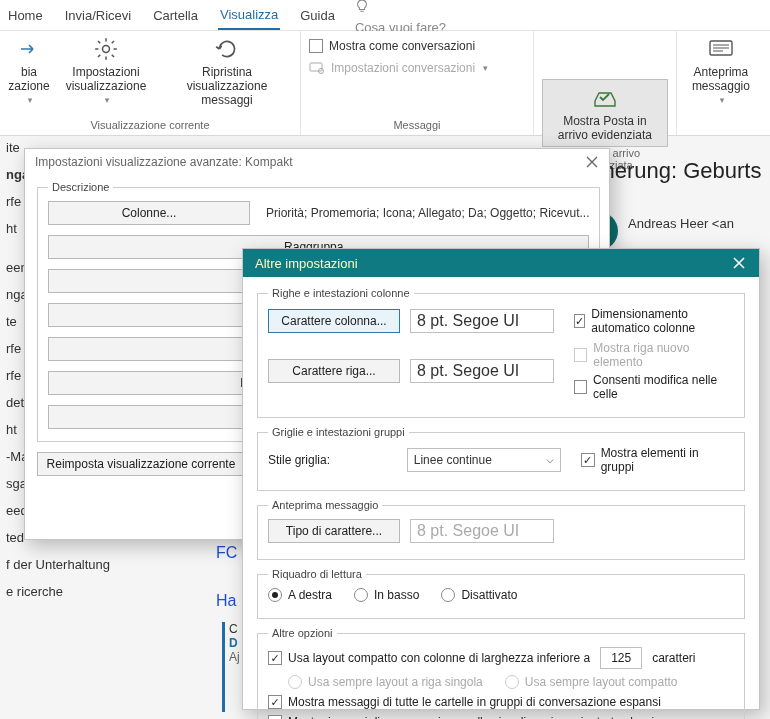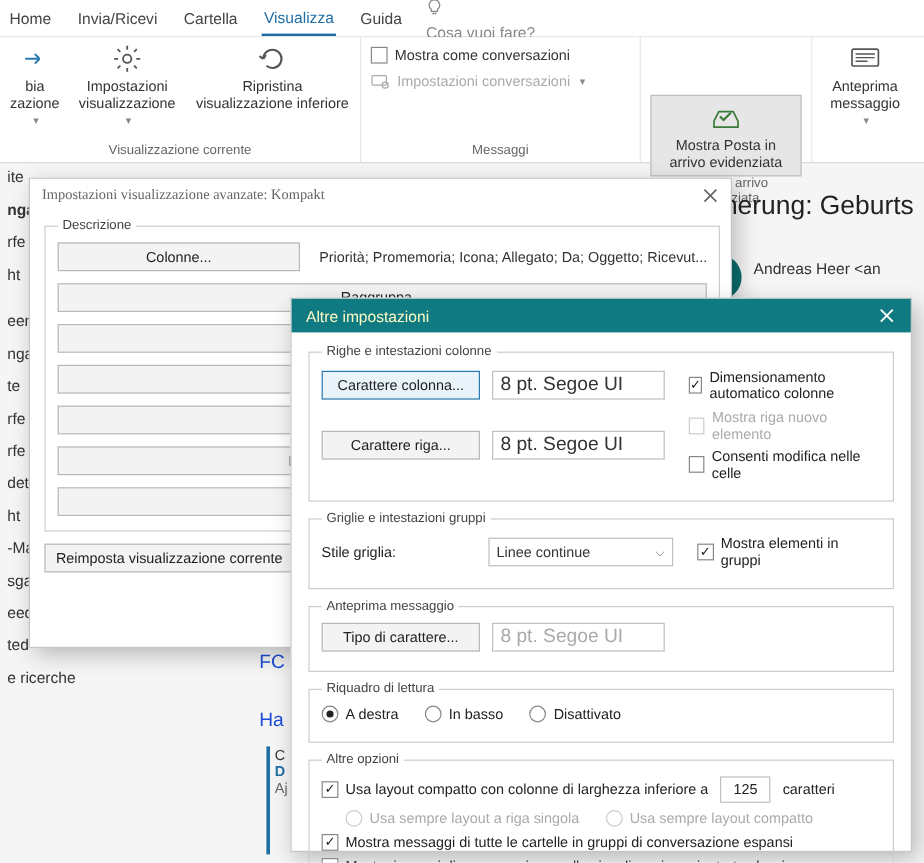--- a/index.html
+++ b/index.html
@@ -84,21 +84,21 @@
   .from-line { position:absolute; left:628px; top:216px; font-size:13px; color:#333; white-space:nowrap; }
 
   
   .dialog {
     position:absolute;
     background:#fff;
     border:1px solid #c5c5c5;
     box-shadow: 4px 6px 18px rgba(0,0,0,0.25);
   }
   #dlg1 { left:24px; top:148px; width:584px; height:390px; }
-  #dlg1 .titlebar { display:flex; justify-content:space-between; align-items:center; padding:6px 10px; font-size:12px; color:#666;font-family:Liberation Serif, serif; }
+  #dlg1 .titlebar { display:flex; justify-content:space-between; align-items:center; padding:6px 10px; font-size:12px; color:#666; }
   #dlg1 .close { width:14px; height:14px; display:flex; align-items:center; justify-content:center; cursor:pointer; color:#666; }
   #dlg1 .content { padding: 6px 12px 10px; }
   fieldset.outlook { border:1px solid #ccc; margin:0 0 10px 0; padding:8px 10px 12px; }
   fieldset.outlook legend { font-size:11px; color:#444; padding:0 4px; }
   .btn {
     display:inline-flex; align-items:center; justify-content:center;
     min-width: 200px; height:22px;
     border:1px solid #b8b8b8; background:#f3f3f3;
     font-size:12px; color:#222; cursor:pointer;
   }
@@ -191,21 +191,21 @@
 visualizzazione</span>
         <span class="dropdown-caret">▾</span>
       </div>
       <div class="big-btn" style="width:130px">
         <span class="icon-slot">
           <svg width="26" height="26" viewBox="0 0 24 24">
               <path d="M5 12a7 7 0 1 1 2.5 5.4M5 12l-3-2m3 2l2-3" fill="none" stroke="#555" stroke-width="1.6"></path>
             </svg>
         </span>
         <span style="white-space:pre-line">Ripristina
-visualizzazione inferiore</span>
+visualizzazione messaggi</span>
       </div>
     </div>
     <div class="group-label">Visualizzazione corrente</div>
   </div>
 
   <div class="ribbon-group" style="width:224px">
     <div class="msg-group-inner">
       <div class="msg-row">
         <span class="chk"></span>
         <span>Mostra come conversazioni</span>
@@ -301,20 +301,23 @@
       <span class="num">[11]</span>
     </div>
   <div class="row">
       <span>sgang</span>
     </div>
   <div class="row">
       <span>eeds</span>
     </div>
   <div class="row">
       <span>ted</span>
+    </div>
+  <div class="row">
+      <span>f der Unterhaltung</span>
     </div>
   <div class="row">
       <span>e ricerche</span>
     </div>
 </div>
 
 <div style="position:absolute; left:216px; top:544px; font-size:16px; color:#1d4ed8;">
   <div>FC</div>
   <div style="margin-top:30px;">Ha</div>
 </div>

